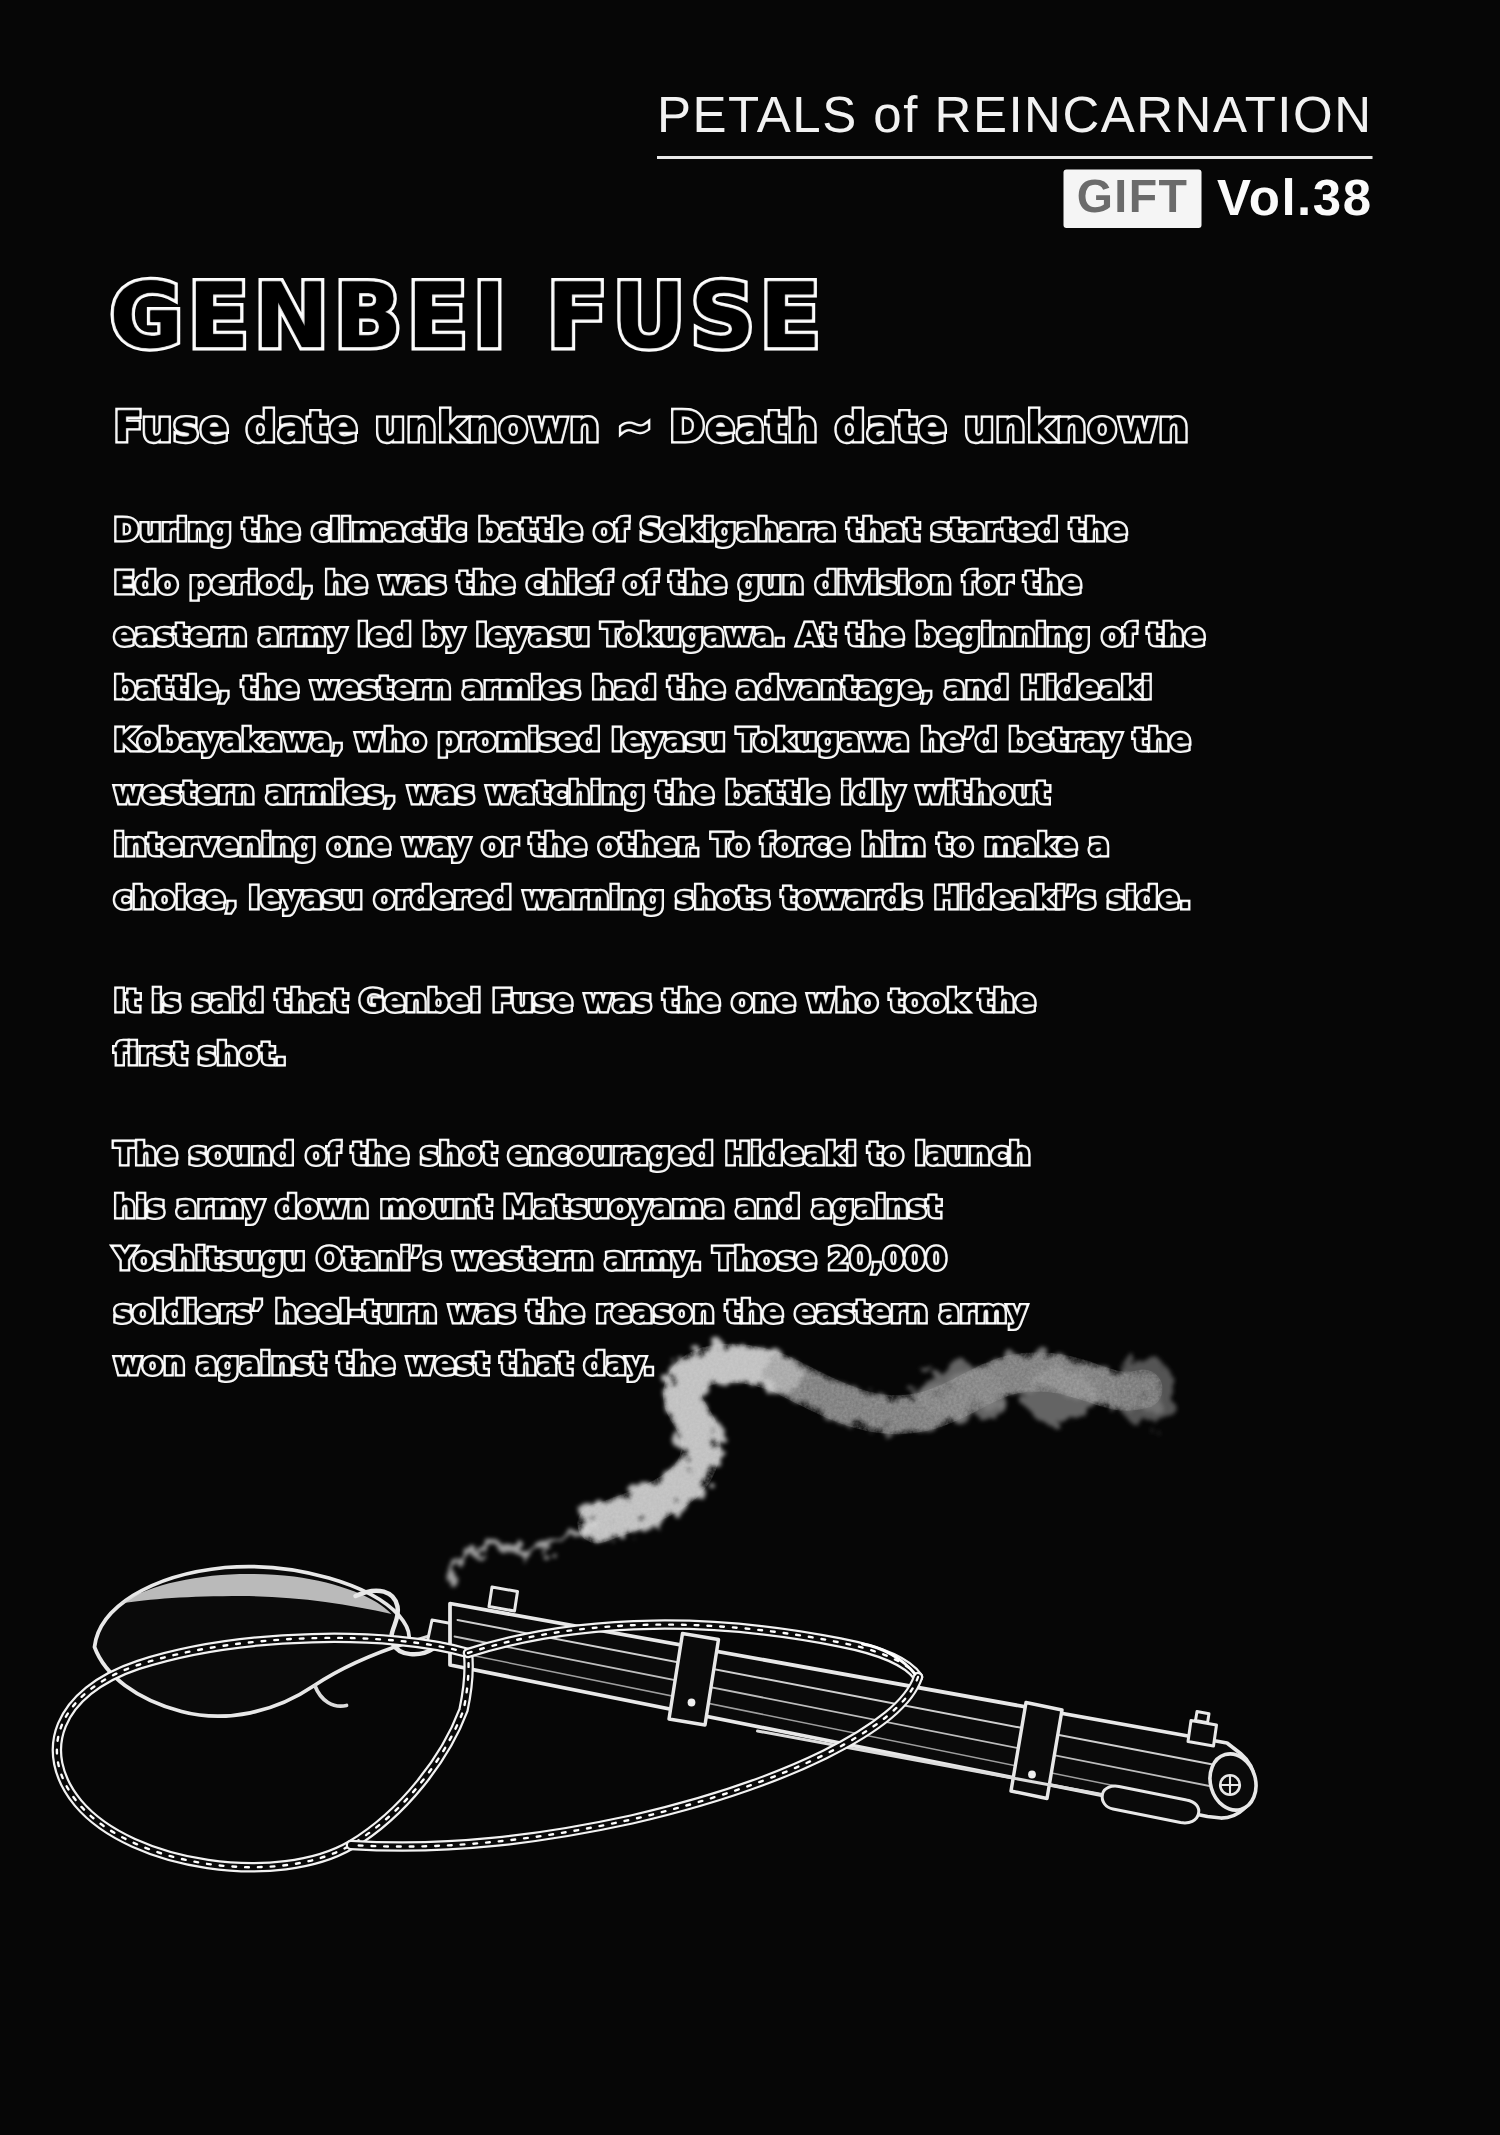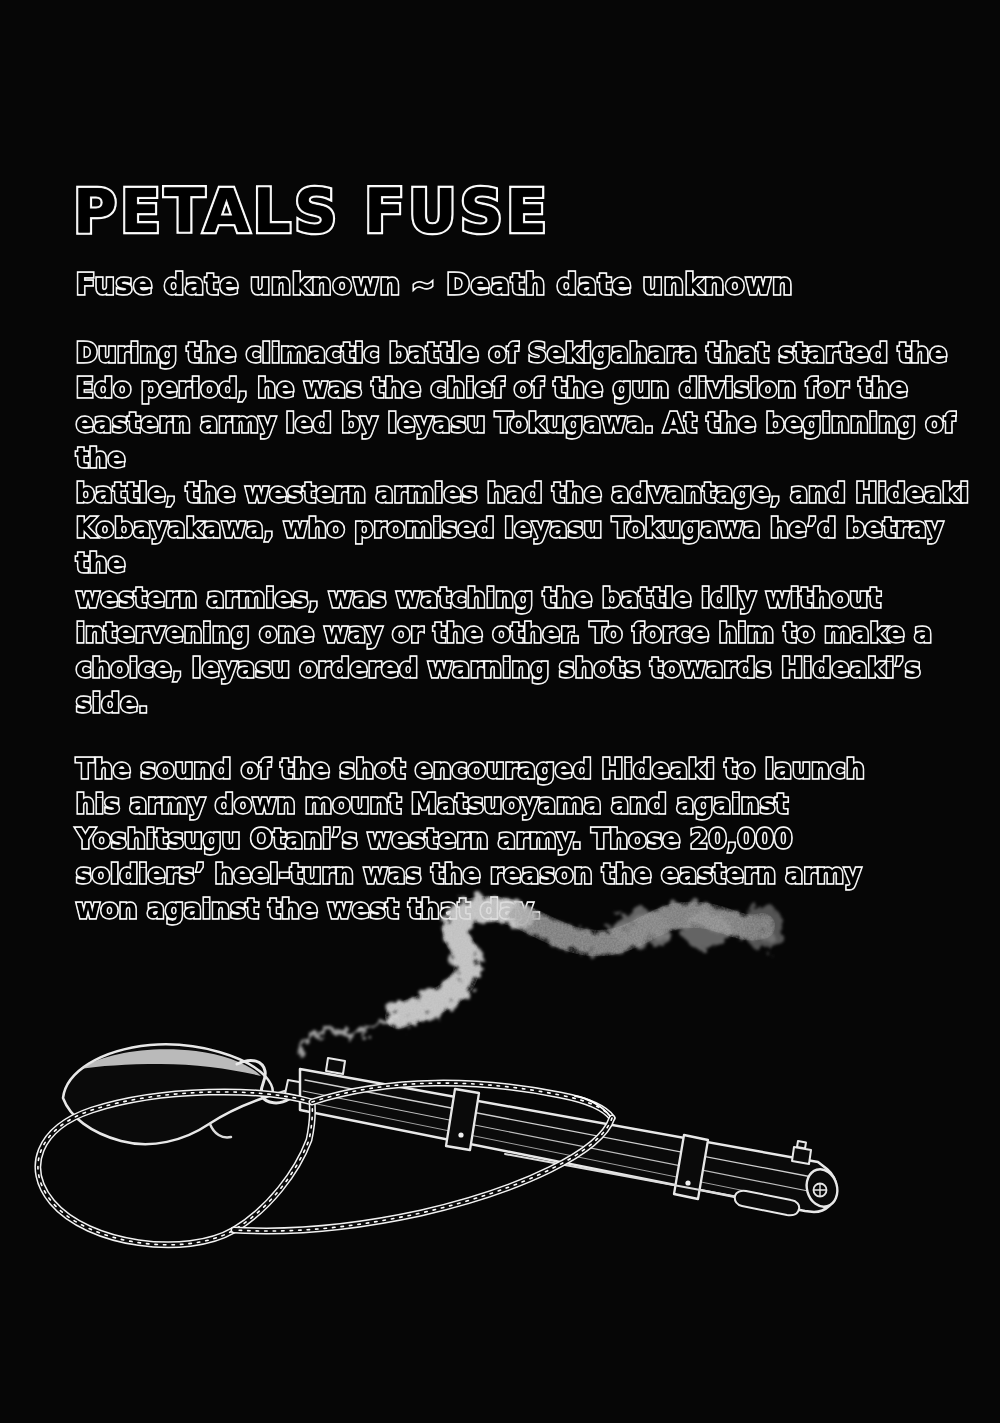--- a/index.html
+++ b/index.html
@@ -35,47 +35,56 @@
     position:absolute;left:73px;top:176px;
     font-size:60px;font-weight:bold;letter-spacing:3px;white-space:nowrap;
     -webkit-text-stroke:4.6px #ffffff;
   }
   .lifespan{
     position:absolute;left:76px;top:268px;
     font-size:28px;font-weight:bold;letter-spacing:1px;white-space:nowrap;
   }
   .para{
     position:absolute;left:76px;width:900px;
-    font-size:26px;font-weight:bold;line-height:35px;letter-spacing:.4px;
+    font-size:20px;font-weight:bold;line-height:35px;letter-spacing:.4px;
     white-space:pre-line;
   }
   .para-1{top:336px;}
   .para-2{top:650px;}
   .para-3{top:752px;}
   
   .art{position:absolute;left:0;top:0;width:1000px;height:1423px;pointer-events:none;}
 </style>
 </head>
 <body>
 
 <div class="page">
 
+  <div class="header">
+    <div class="series-title">PETALS of REINCARNATION</div>
+    <div class="badge-row">
+      <span class="gift-badge">GIFT</span>
+      <span class="volume">Vol.38</span>
+    </div>
+  </div>
 
-  <h1 class="profile-name outlined" style="margin:0;">PETALS FUSE</h1>
+  <h1 class="profile-name outlined" style="margin:0;">GENBEI FUSE</h1>
 
   <div class="lifespan outlined">Fuse date unknown ~ Death date unknown</div>
 
   <div class="para para-1 outlined">During the climactic battle of Sekigahara that started the
 Edo period, he was the chief of the gun division for the
 eastern army led by Ieyasu Tokugawa. At the beginning of the
 battle, the western armies had the advantage, and Hideaki
 Kobayakawa, who promised Ieyasu Tokugawa he’d betray the
 western armies, was watching the battle idly without
 intervening one way or the other. To force him to make a
 choice, Ieyasu ordered warning shots towards Hideaki’s side.</div>
+  <div class="para para-2 outlined">It is said that Genbei Fuse was the one who took the
+first shot.</div>
   <div class="para para-3 outlined">The sound of the shot encouraged Hideaki to launch
 his army down mount Matsuoyama and against
 Yoshitsugu Otani’s western army. Those 20,000
 soldiers’ heel-turn was the reason the eastern army
 won against the west that day.</div>
 
   <svg class="art" viewBox="0 0 1000 1423" xmlns="http://www.w3.org/2000/svg">
     <defs>
       <filter id="smokeF" x="-20%" y="-20%" width="140%" height="140%">
         <feTurbulence type="fractalNoise" baseFrequency="0.09" numOctaves="3" seed="7" result="n"></feTurbulence>

